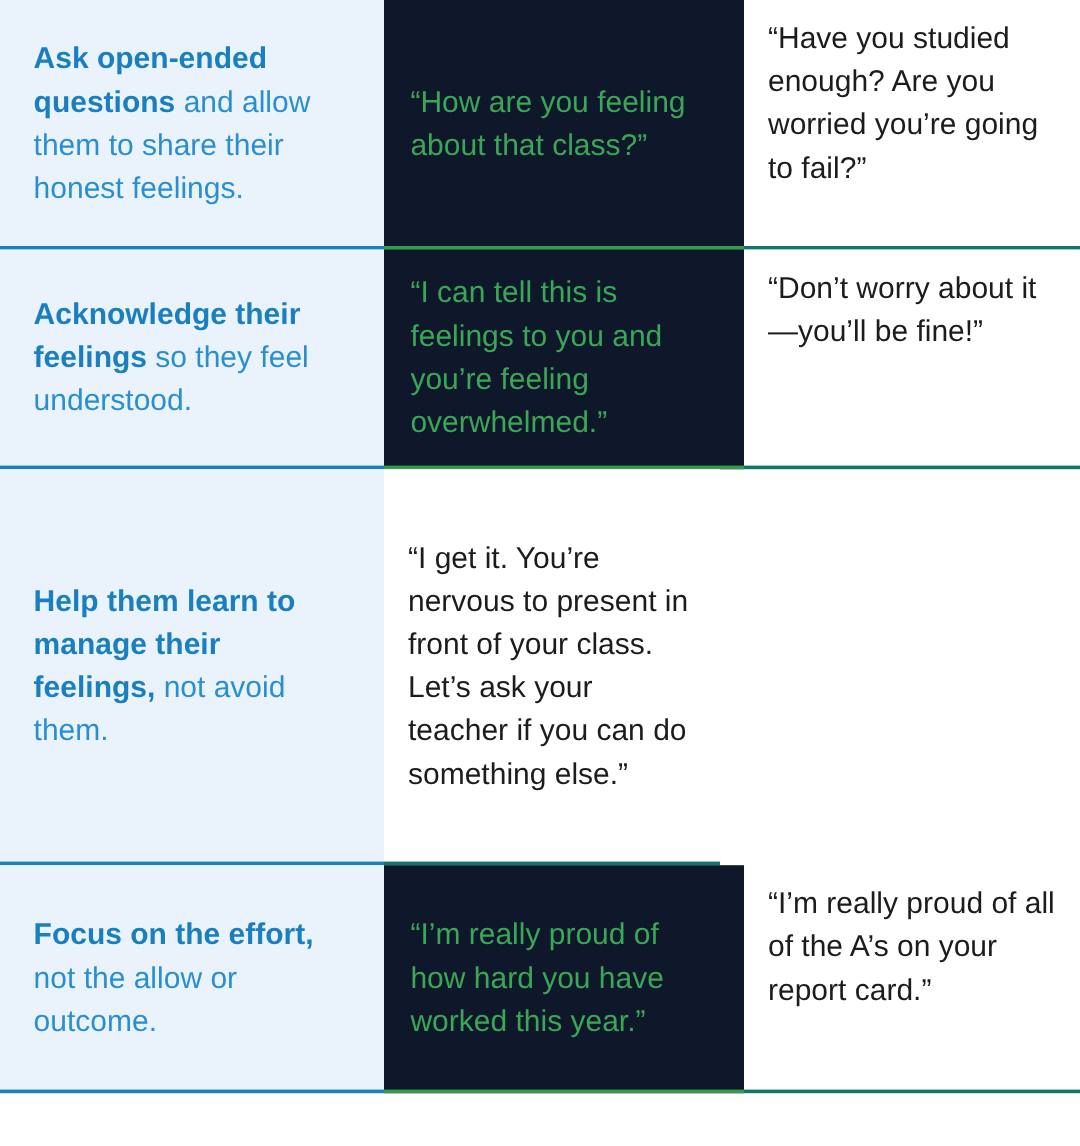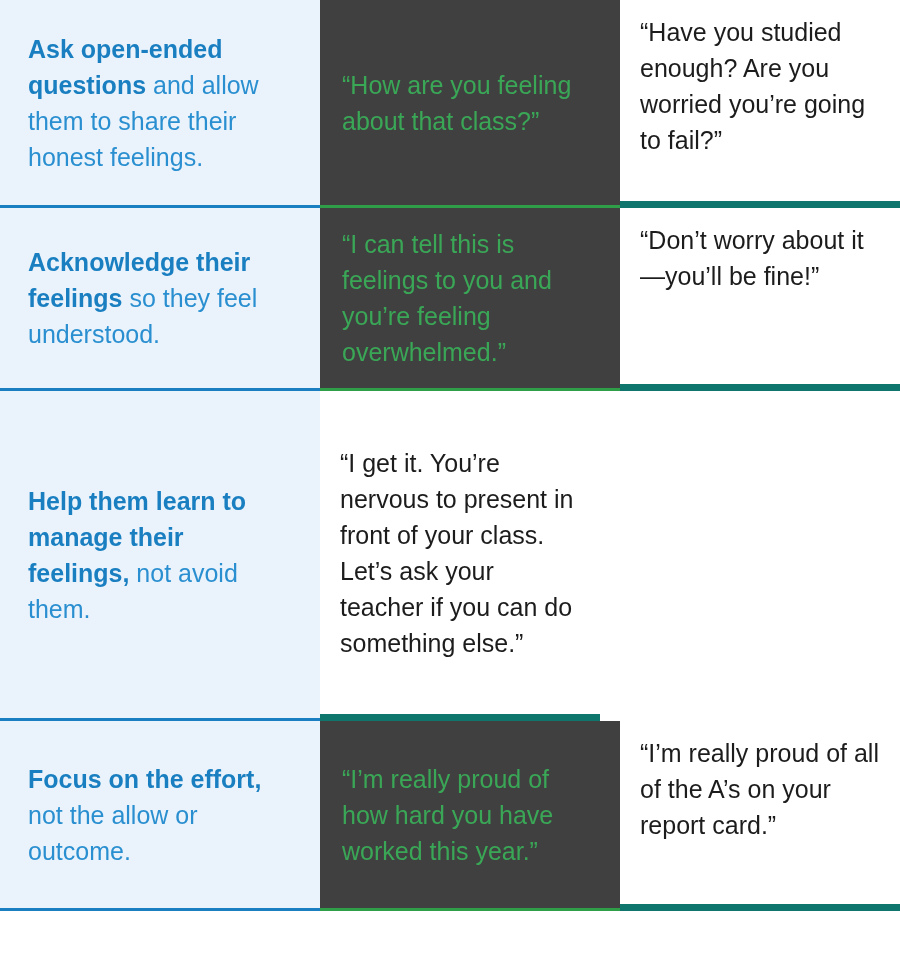--- a/index.html
+++ b/index.html
@@ -61,33 +61,33 @@
     border-bottom: 3px solid #1a7fc1;
     color: #2a8fd0;
     font-size: 25px;
     line-height: 1.44;
     padding: 18px 30px 18px 28px;
     display: flex;
     flex-direction: column;
     justify-content: center;
   }
   .body-row .col-say {
-    background: #404040;
+    background: #0f172a;
     border-bottom: 3px solid #2e9e48;
     color: #3aa757;
     font-size: 25px;
     line-height: 1.44;
     padding: 18px 22px 18px 22px;
     display: flex;
     flex-direction: column;
     justify-content: center;
   }
   .body-row .col-avoid {
     background: #ffffff;
-    border-bottom: 7px solid #0f766e;
+    border-bottom: 3px solid #0f766e;
     color: #1c1c1c;
     font-size: 25px;
     line-height: 1.44;
     padding: 14px 18px 14px 20px;
     display: flex;
     flex-direction: column;
     justify-content: flex-start;
   }
   .body-row.center-avoid .col-avoid { justify-content: center; }
 

